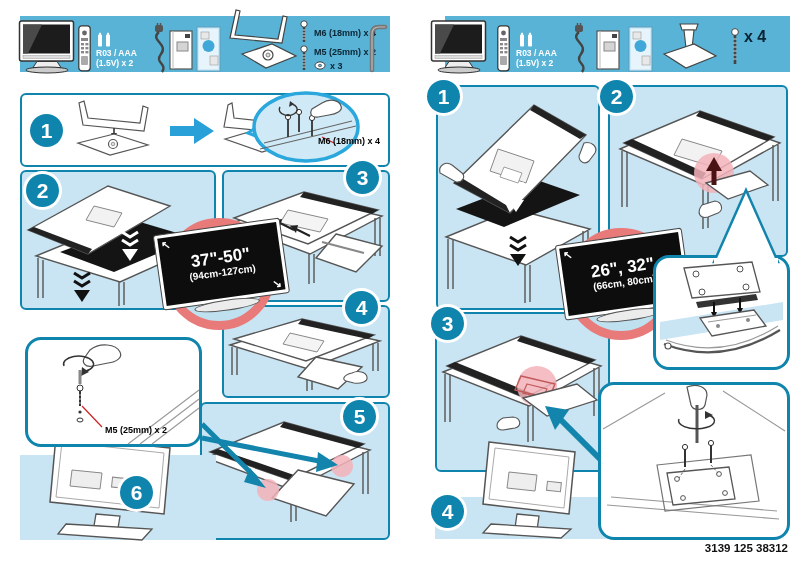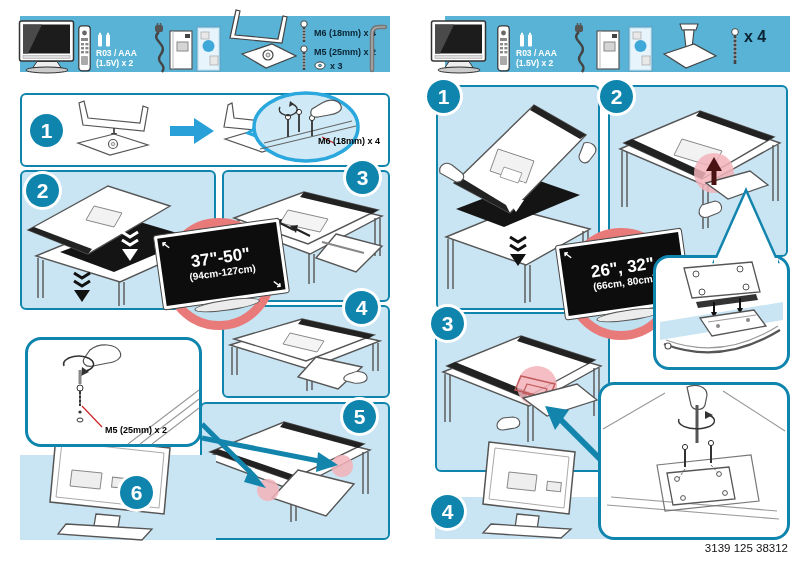--- a/index.html
+++ b/index.html
@@ -18,21 +18,21 @@
   .anno{position:absolute;color:#000;font-weight:bold;font-size:9px;white-space:nowrap;z-index:8;}
   .ring{position:absolute;border-radius:50%;background:#BFE0EF;border:9px solid #E87A7A;box-sizing:border-box;}
   .tvcall{position:absolute;transform:rotate(-8deg);}
   .tvframe{background:#fff;border:1.5px solid #444;border-radius:3px;padding:3px;height:76px;box-sizing:border-box;}
   .tvscreen{background:#0d0d0d;width:100%;height:100%;display:flex;flex-direction:column;align-items:center;
     justify-content:center;color:#fff;font-weight:bold;position:relative;}
   .tvs1{font-size:17px;line-height:18px;}
   .tvs2{font-size:10px;line-height:12px;}
   .cornerarrow{position:absolute;font-size:11px;color:#fff;font-weight:bold;}
   .tvbase{width:64px;height:9px;background:#ececec;border:1px solid #555;border-radius:50%;margin:-2px auto 0;}
-  .docnum{position:absolute;color:#111;font-weight:normal;font-size:11.5px;text-align:right;}
+  .docnum{position:absolute;color:#111;font-weight:bold;font-size:11.5px;text-align:right;}
   svg{position:absolute;overflow:visible;}
 </style>
 </head>
 <body>
 
 <div id="canvas">
 
   <div class="bar" style="left:20px;top:16px;width:370px;height:56px"></div>
 
   <svg style="left:18px;top:18px" width="58" height="58" viewBox="0 0 58 58">

